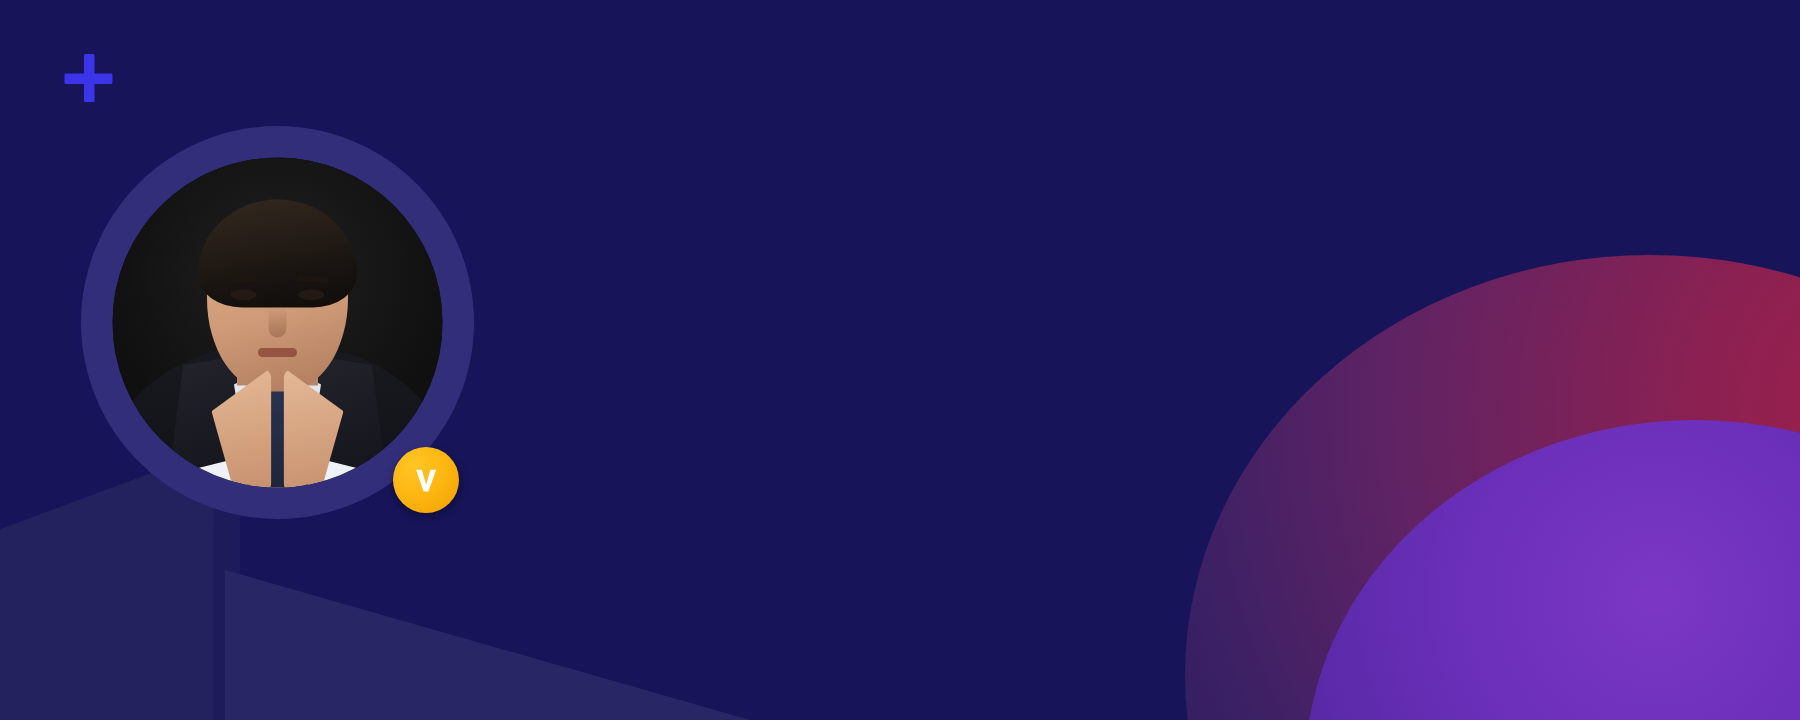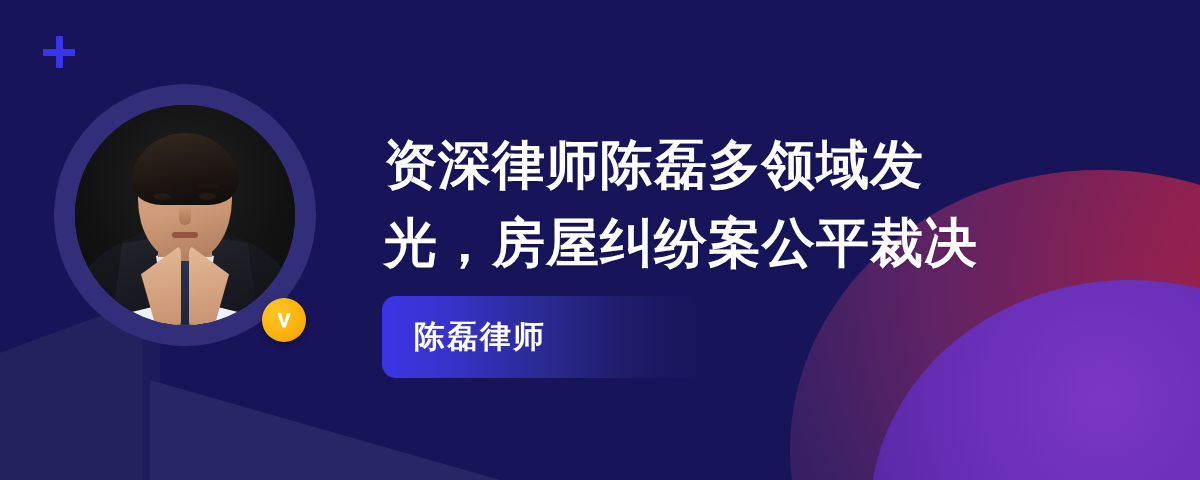--- a/index.html
+++ b/index.html
@@ -333,20 +333,15 @@
       <div class="p-hand-r"></div>
     </div>
   </div>
 
   <div class="verified-badge">
     <svg width="24" height="24" viewBox="0 0 24 24" aria-hidden="true">
       <path d="M5.4 5.2 L9.2 5.2 L12.1 15.0 L15.0 5.2 L18.8 5.2 L13.6 19.6 L10.4 19.6 Z" fill="#ffffff"></path>
     </svg>
   </div>
 
-  <div class="headline">资深律师陈磊多领域发
-光，房屋纠纷案公平裁决</div>
-
-  <div class="name-chip">
-    <span class="name-chip-label">陈磊律师</span>
-  </div>
+
 
 </div>
 
 </body></html>

